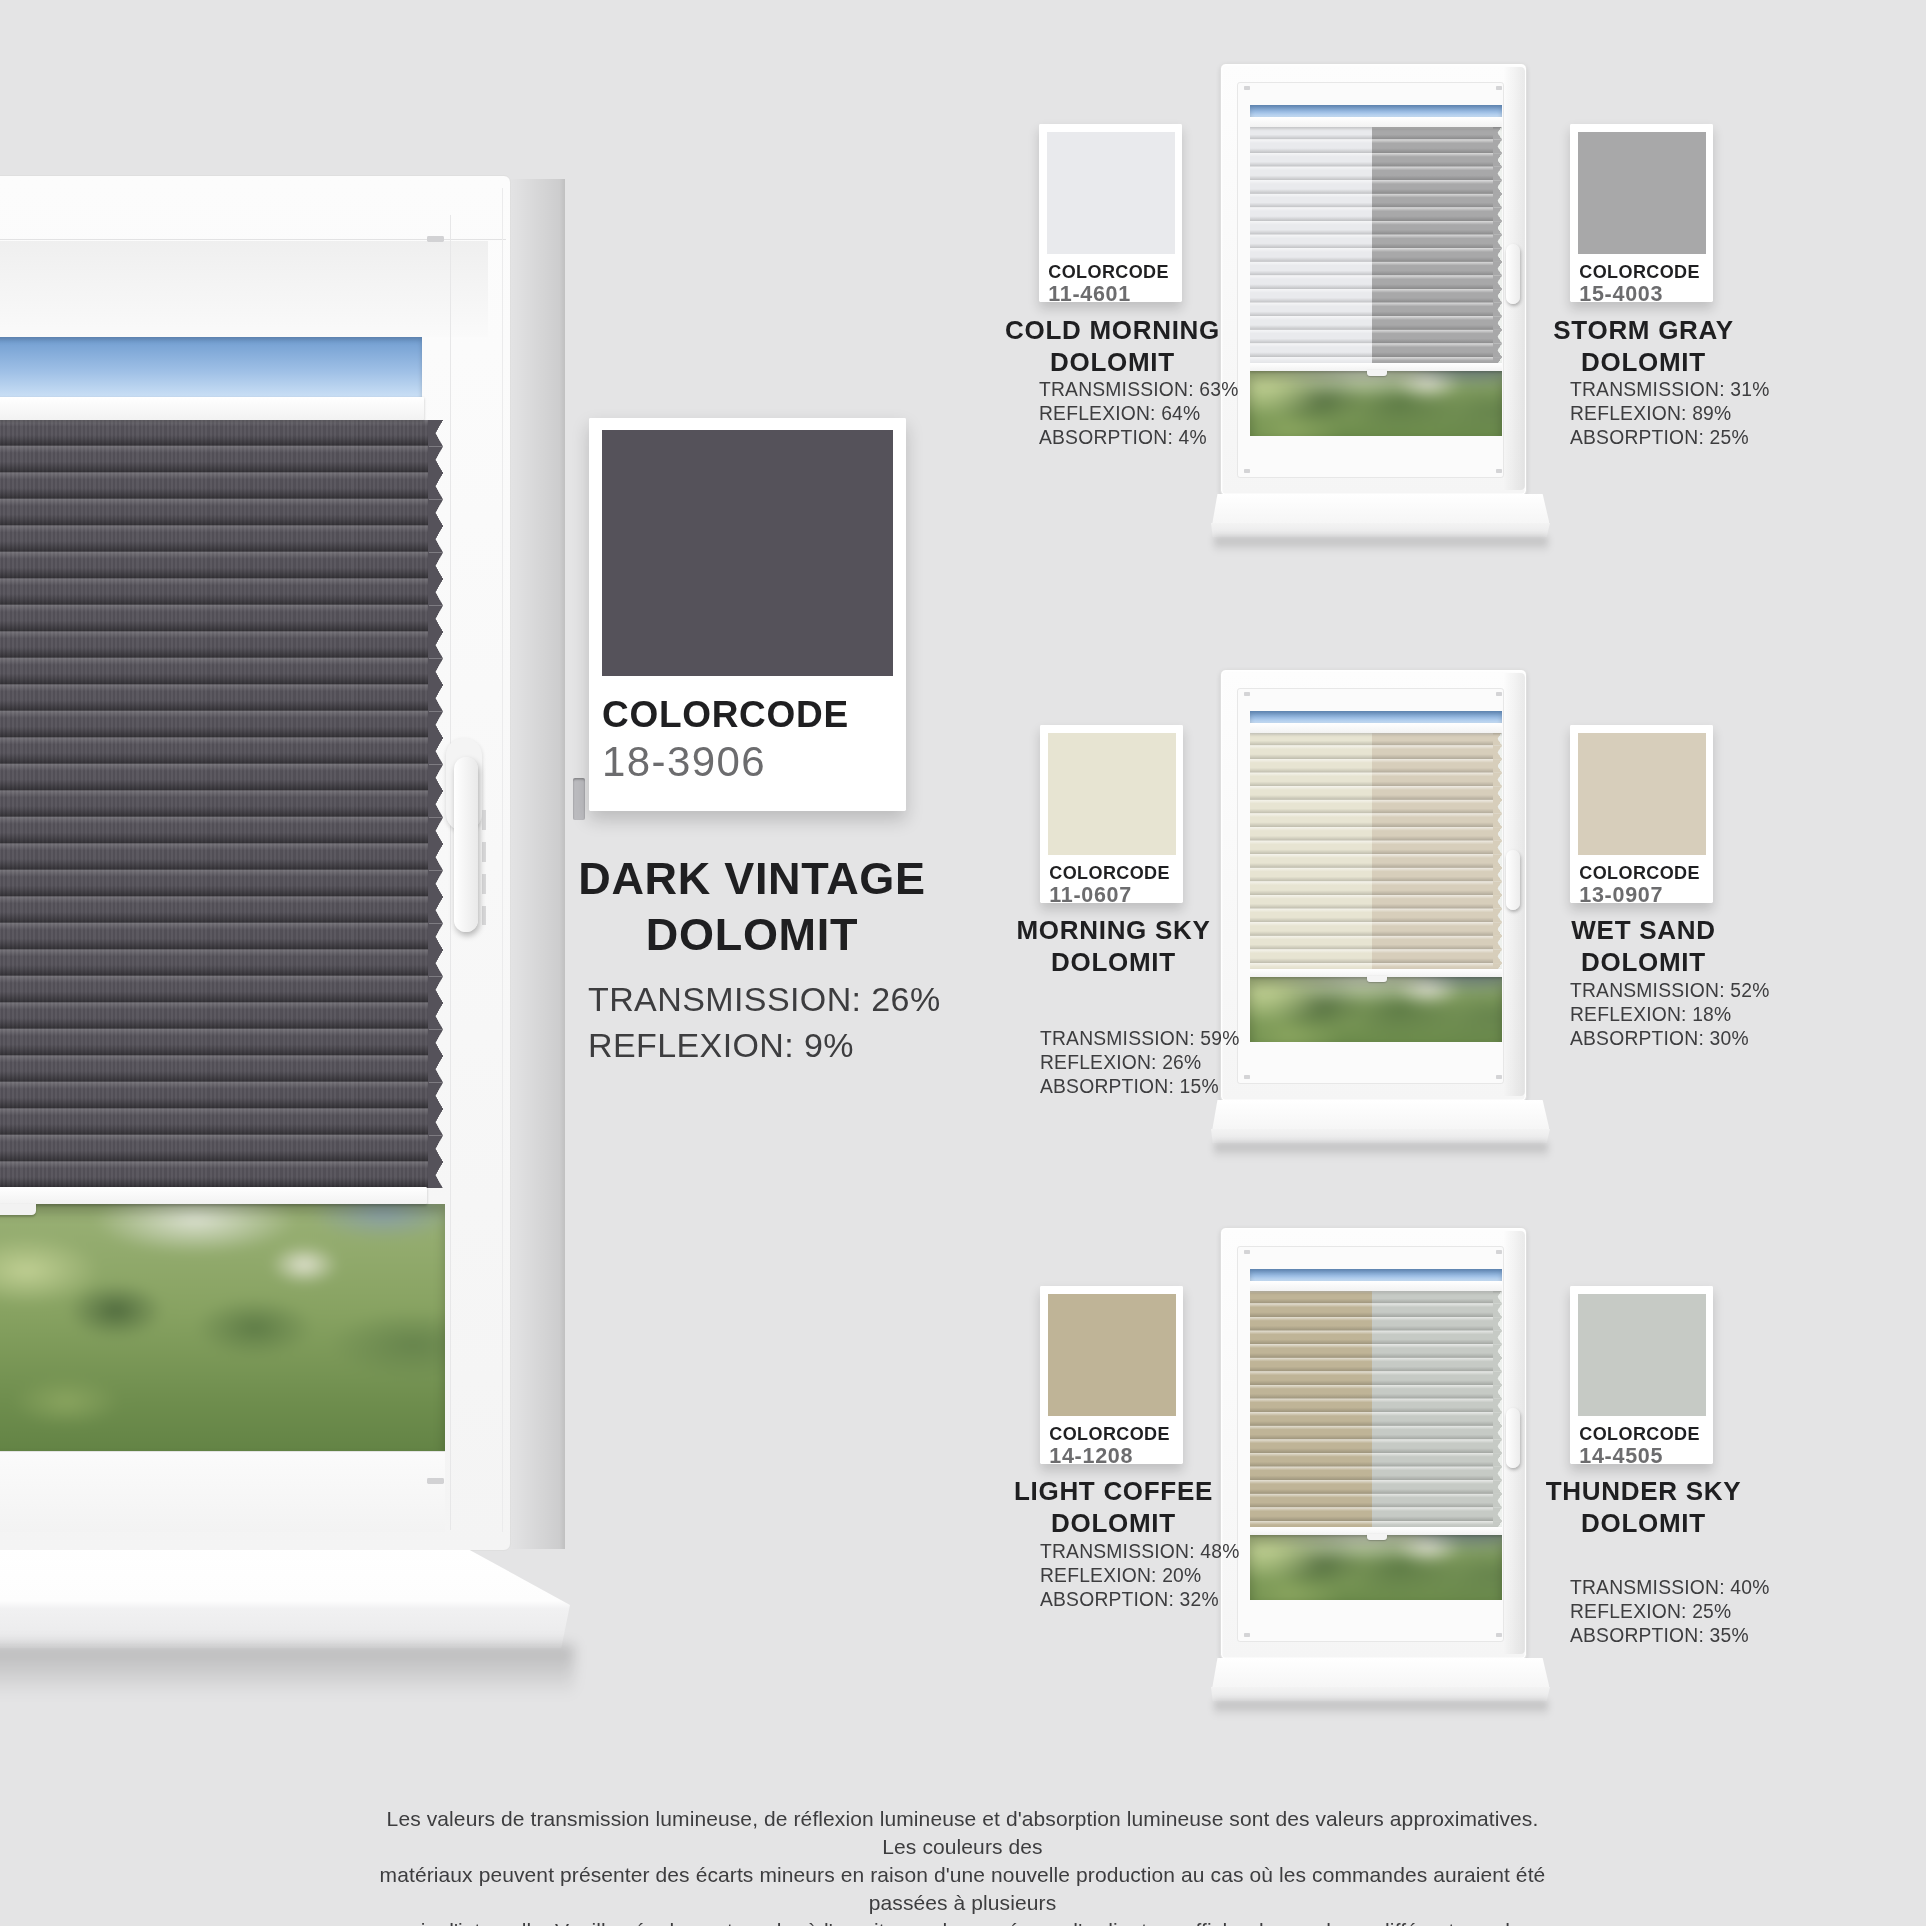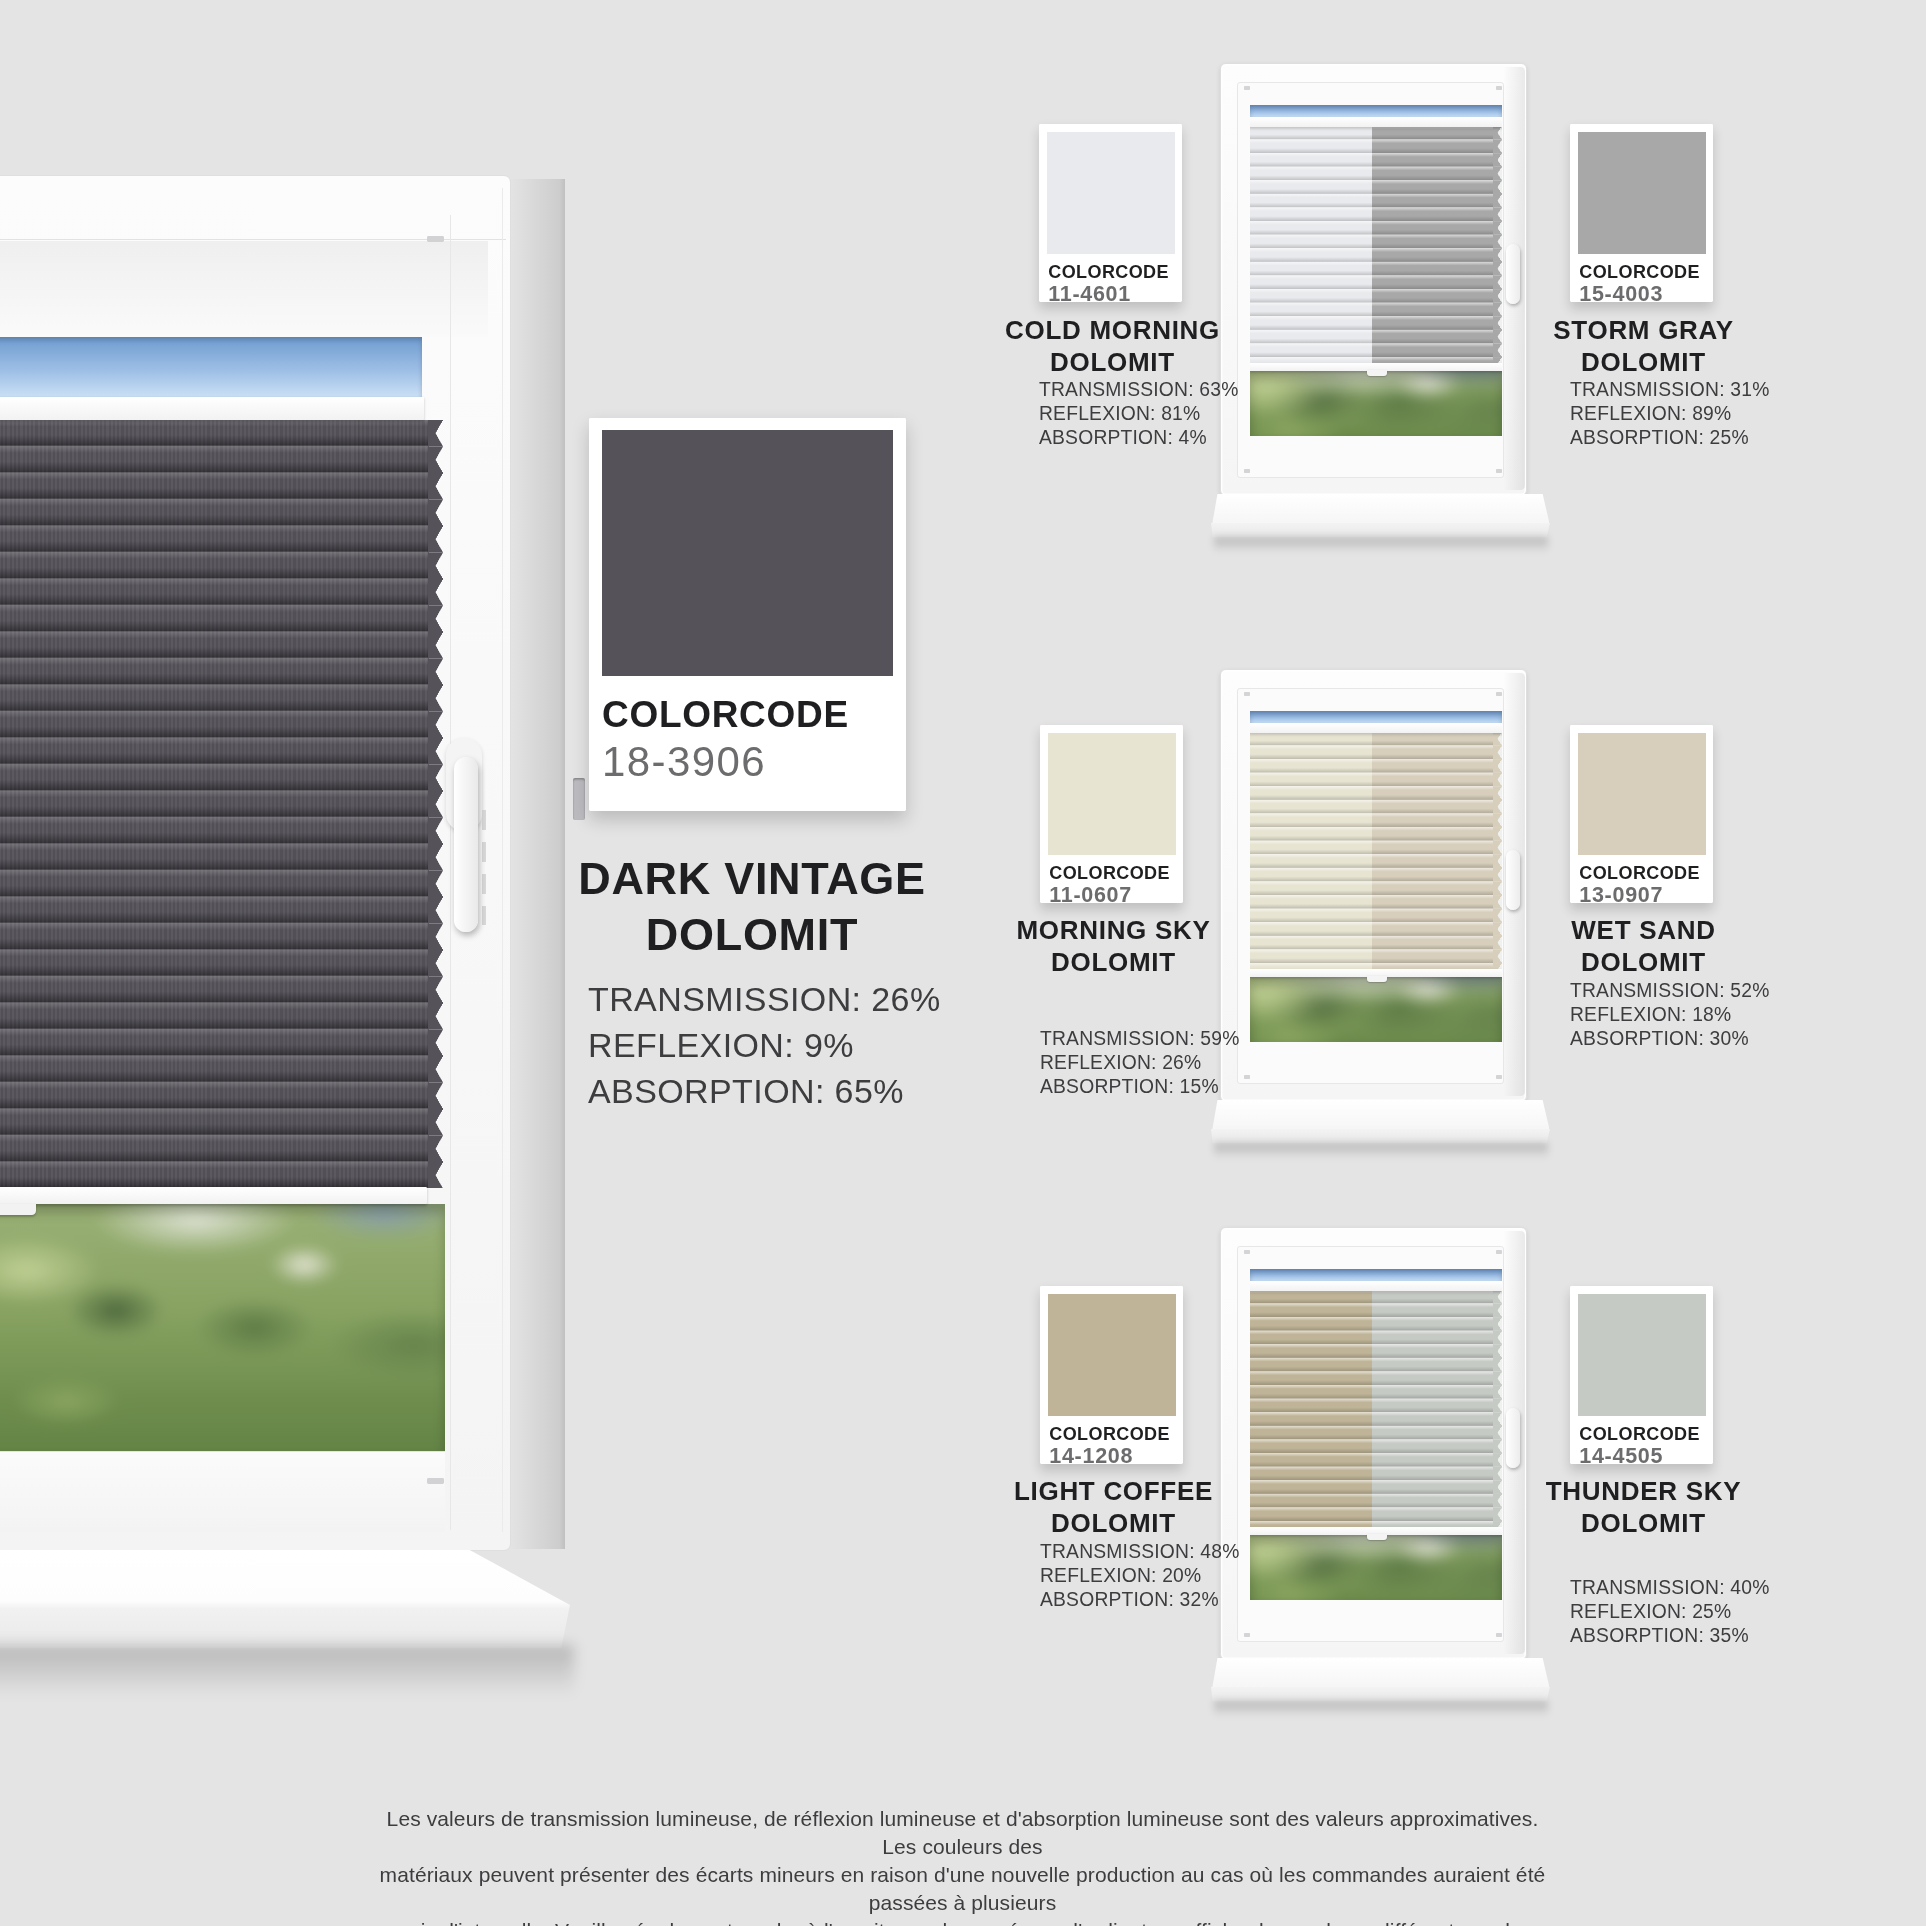--- a/index.html
+++ b/index.html
@@ -171,21 +171,20 @@
   <div class="cc">COLORCODE</div>
   <div class="code">18-3906</div>
 </div>
 <div class="maintitle">
   <div>DARK VINTAGE</div>
   <div>DOLOMIT</div>
 </div>
 <div class="mainstats">
   <div>TRANSMISSION: 26%</div>
   <div>REFLEXION: 9%</div>
-  <div>ABSORPTION: 65%</div>
 </div>
 
 <div class="win" style="left:1211px;top:63px;--bl:var(--cold_morning);--br:var(--storm_gray);">
   <div class="w-frame"></div>
   <div class="w-jamb"></div>
   <div class="w-sash"></div>
   <div class="w-glass">
     <div class="w-sky skybar"></div>
     <div class="w-toprail rail"></div>
     <div class="w-blind">
@@ -272,21 +271,21 @@
   <div class="sw" style="background:var(--cold_morning);"></div>
   <div class="cc">COLORCODE</div>
   <div class="code">11-4601</div>
 </div>
 <div class="ptitle" style="left:987px;top:314px;">
   <div>COLD MORNING</div>
   <div>DOLOMIT</div>
 </div>
 <div class="pstats" style="left:1039px;top:378px;">
   <div>TRANSMISSION: 63%</div>
-  <div>REFLEXION: 81%</div>
+  <div>REFLEXION: 64%</div>
   <div>ABSORPTION: 4%</div>
 </div>
 
 <div class="card" style="left:1570px;top:124px;">
   <div class="sw" style="background:var(--storm_gray);"></div>
   <div class="cc">COLORCODE</div>
   <div class="code">15-4003</div>
 </div>
 <div class="ptitle" style="left:1518px;top:314px;">
   <div>STORM GRAY</div>

